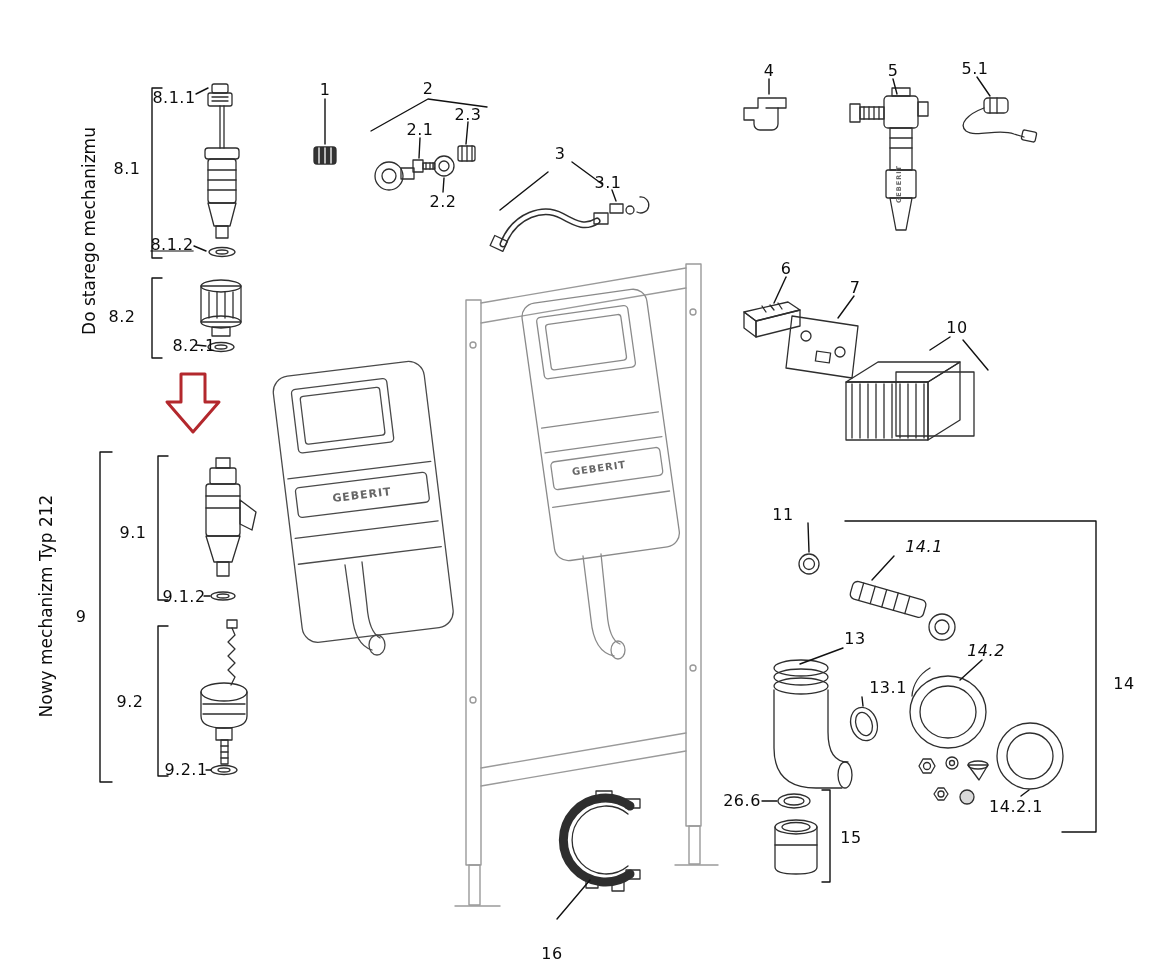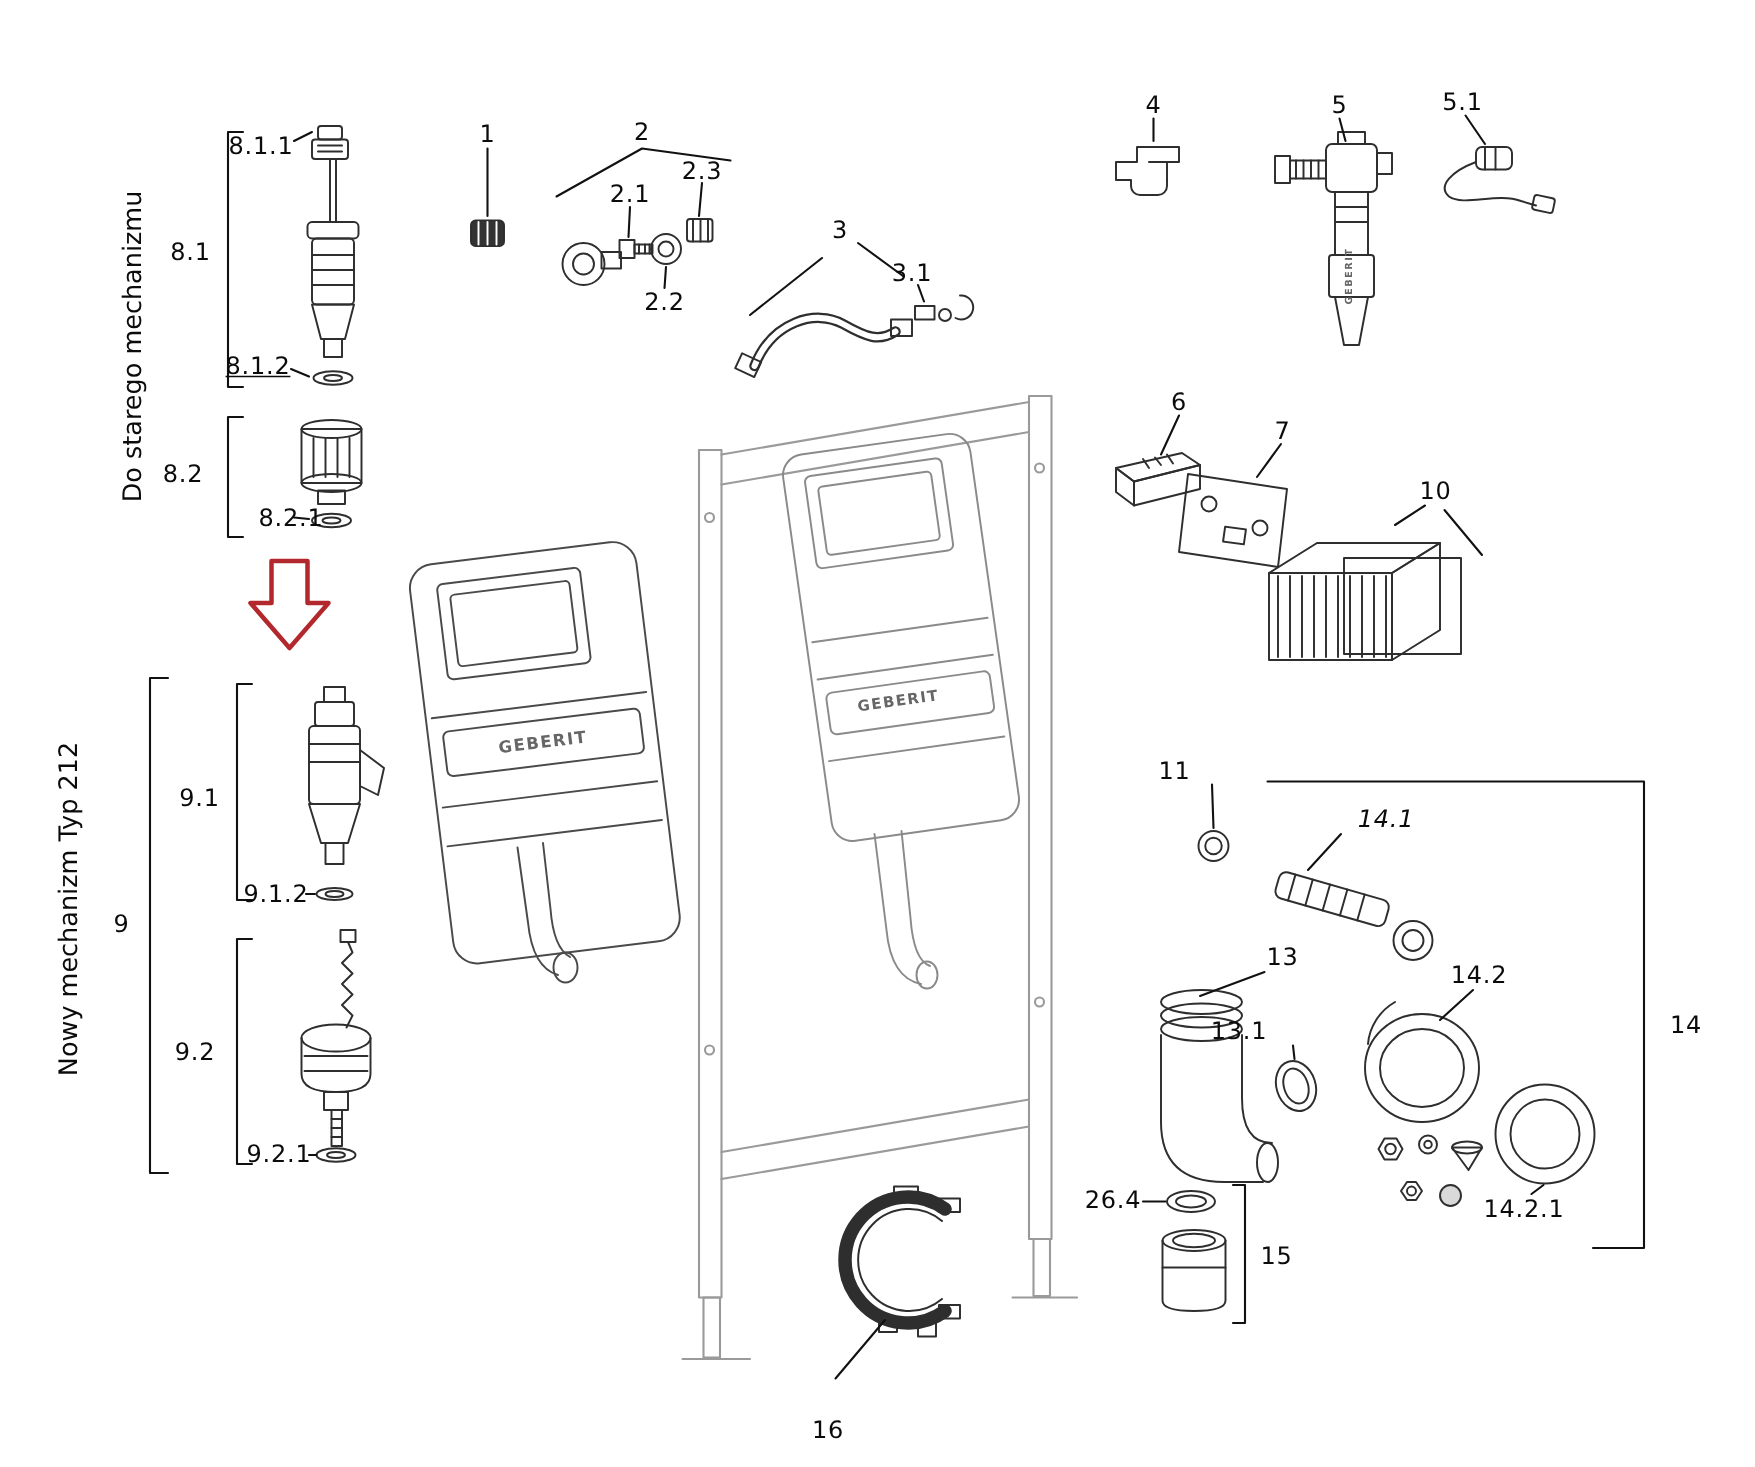--- a/index.html
+++ b/index.html
@@ -353,25 +353,25 @@
       <span class="part-label" style="left: 608px; top: 182px;">3.1</span>
       <span class="part-label" style="left: 769px; top: 70px;">4</span>
       <span class="part-label" style="left: 893px; top: 70px;">5</span>
       <span class="part-label" style="left: 975px; top: 68px;">5.1</span>
       <span class="part-label" style="left: 786px; top: 268px;">6</span>
       <span class="part-label" style="left: 855px; top: 287px;">7</span>
       <span class="part-label" style="left: 957px; top: 327px;">10</span>
       <span class="part-label" style="left: 783px; top: 514px;">11</span>
       <span class="part-label" style="left: 924px; top: 546px; font-style: italic;">14.1</span>
       <span class="part-label" style="left: 855px; top: 638px;">13</span>
-      <span class="part-label" style="left: 826px; top: 687px;">13.1</span>
-      <span class="part-label" style="left: 986px; top: 650px;">14.2</span>
+      <span class="part-label" style="left: 888px; top: 687px;">13.1</span>
+      <span class="part-label" style="left: 986px; top: 650px; font-style: italic;">14.2</span>
       <span class="part-label" style="left: 1124px; top: 683px;">14</span>
       <span class="part-label" style="left: 1016px; top: 806px;">14.2.1</span>
-      <span class="part-label" style="left: 742px; top: 800px;">26.4</span>
+      <span class="part-label" style="left: 742px; top: 800px;">26.6</span>
       <span class="part-label" style="left: 851px; top: 837px;">15</span>
       <span class="part-label" style="left: 552px; top: 931px; margin-top: 22px;">16</span>
       <span class="brand-mark" style="left: 362px; top: 495px; font-size: 11px; transform: translate(-50%, -50%) rotate(-7deg);">GEBERIT</span>
       <span class="brand-mark" style="left: 599px; top: 468px; font-size: 10px; transform: translate(-50%, -50%) rotate(-8deg);">GEBERIT</span>
       <span class="brand-mark" style="left: 899px; top: 184px; font-size: 6.5px; transform: translate(-50%, -50%) rotate(-90deg);">GEBERIT</span>
     </div>
 
 </div>
 
 </body></html>

